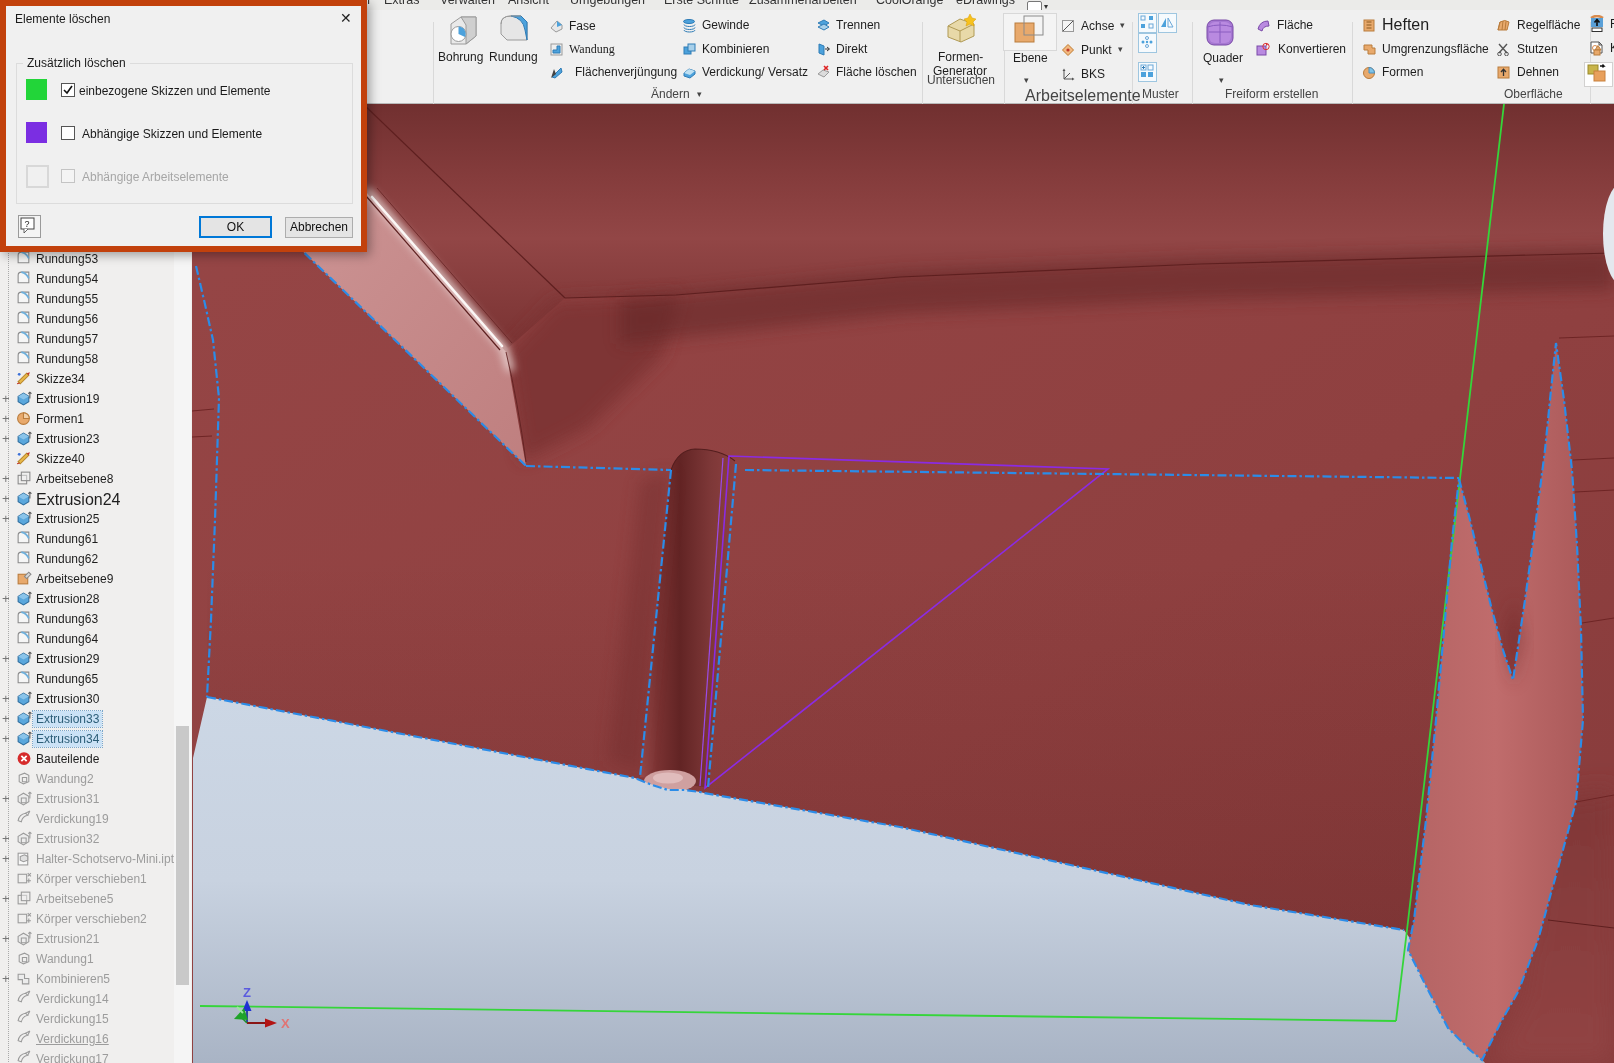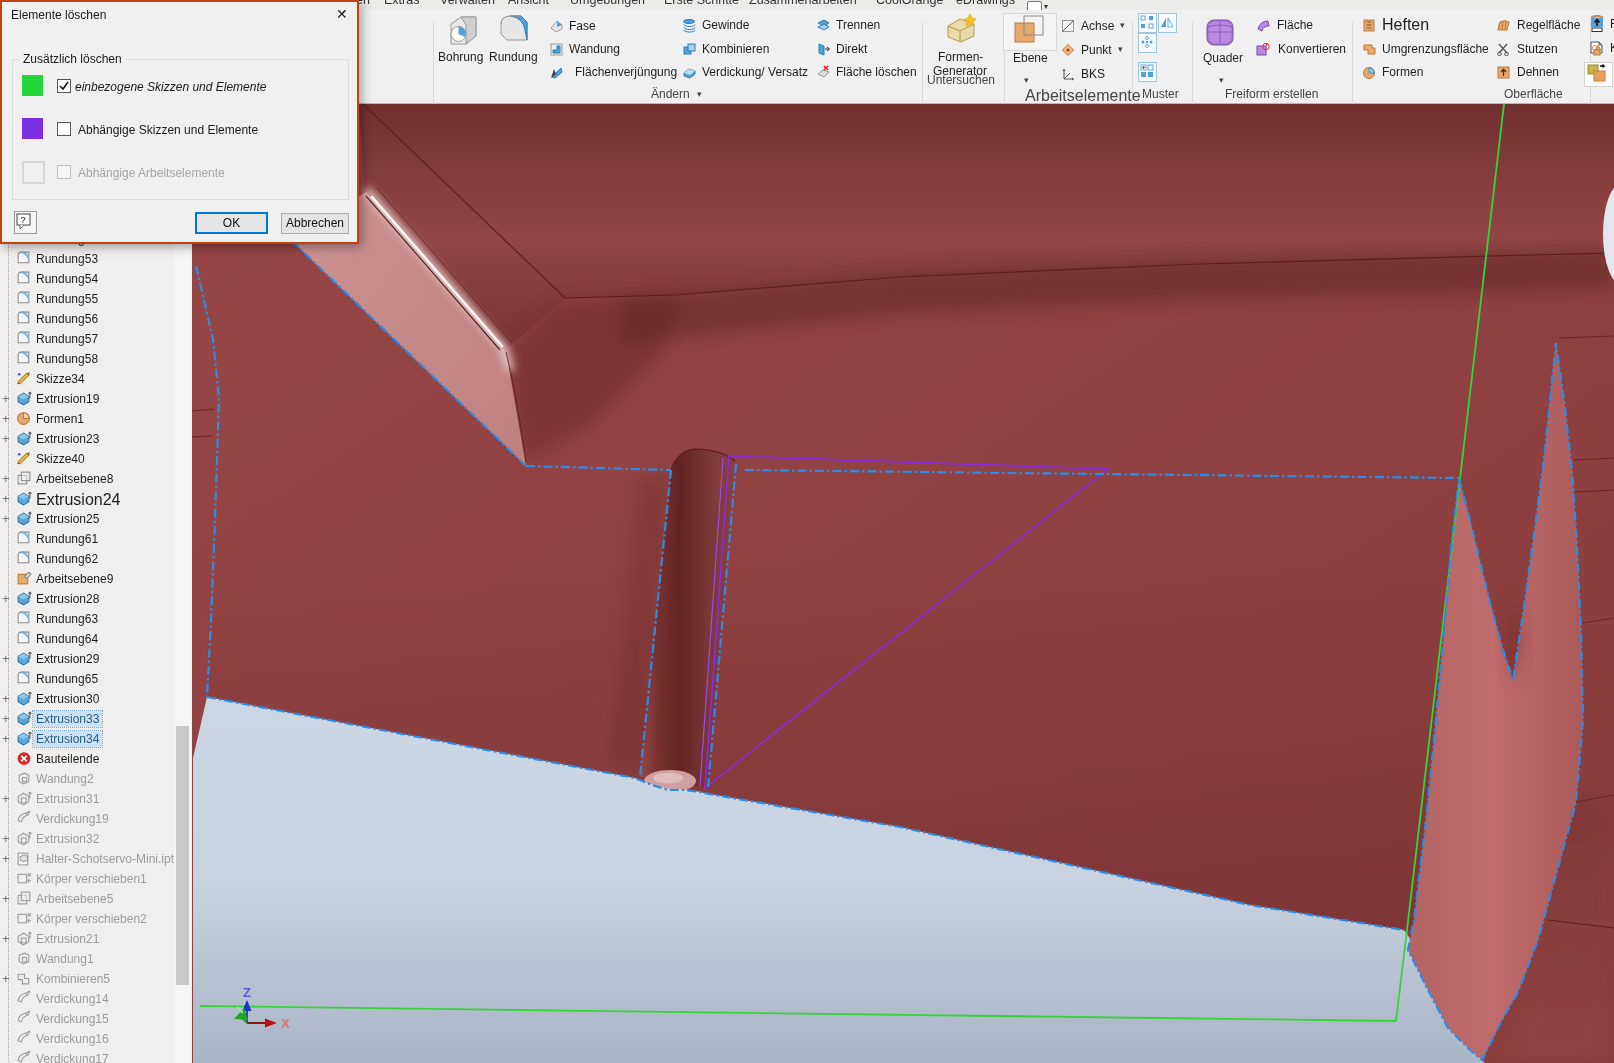--- a/index.html
+++ b/index.html
@@ -47,21 +47,21 @@
 <div class="lbl" style="left:489px;top:40px;font-size:12px;color:#1e1e1e;">Rundung</div>
 <svg class="abs" style="left:549px;top:9px;" width="15" height="15" viewBox="0 0 15 15">
         <path d="M2 9 L8 2 L13 6 L13 10 L7 13 Z" fill="#e8e8e8" stroke="#9a9a9a"></path>
         <path d="M8 2 L13 6 L8 8 Z" fill="#4da2dc"></path>
       </svg>
 <div class="lbl" style="left:569px;top:9px;font-size:12px;color:#1e1e1e;">Fase</div>
 <svg class="abs" style="left:549px;top:32px;" width="15" height="15" viewBox="0 0 15 15">
         <rect x="2" y="2" width="11" height="11" fill="#eee" stroke="#9a9a9a"></rect>
         <path d="M4 8 L4 11 L11 11 L11 4 L8 4 L8 8 Z" fill="#4da2dc" stroke="#2f7cb6"></path>
       </svg>
-<div class="lbl" style="left:569px;top:32px;font-size:12px;color:#1e1e1e;">Wandung</div>
+<div class="lbl" style="left:569px;top:32px;font-size:12px;color:#1e1e1e;font-family:Liberation Serif, serif;">Wandung</div>
 <svg class="abs" style="left:549px;top:55px;" width="15" height="15" viewBox="0 0 15 15">
         <path d="M3 12 L12 3 L13 7 L6 13 Z" fill="#4da2dc" stroke="#2f7cb6"></path>
         <path d="M2 13 L5 4 L7 9 Z" fill="#444"></path>
       </svg>
 <div class="lbl" style="left:569px;top:55px;font-size:12px;color:#1e1e1e;margin-left:6px;">Flächenverjüngung</div>
 <svg class="abs" style="left:682px;top:8px;" width="15" height="15" viewBox="0 0 15 15">
         <ellipse cx="7" cy="3.5" rx="5.5" ry="2" fill="#4da2dc" stroke="#2f7cb6"></ellipse>
         <path d="M2 6.5 a5.5 2 0 0 0 11 0 M2 9.5 a5.5 2 0 0 0 11 0 M2 12 a5.5 2 0 0 0 11 0" fill="none" stroke="#2f7cb6"></path>
       </svg>
 <div class="lbl" style="left:702px;top:8px;font-size:12px;color:#1e1e1e;">Gewinde</div>
@@ -455,21 +455,21 @@
 <div class="abs" style="left:36px;top:889px;font-size:12px;line-height:15px;color:#9c9c9c;white-space:nowrap;">Verdickung14</div>
 <svg class="abs" style="left:16px;top:887px;" width="16" height="16" viewBox="0 0 15 15">
         <path d="M2 10 Q3 4 9 3 L11 5 Q6 6 5 11 Z" fill="none" stroke="#9a9a9a"></path>
         <path d="M9 3 L13 1 M11 5 L13 1" stroke="#9a9a9a" fill="none"></path>
       </svg>
 <div class="abs" style="left:36px;top:909px;font-size:12px;line-height:15px;color:#9c9c9c;white-space:nowrap;">Verdickung15</div>
 <svg class="abs" style="left:16px;top:907px;" width="16" height="16" viewBox="0 0 15 15">
         <path d="M2 10 Q3 4 9 3 L11 5 Q6 6 5 11 Z" fill="none" stroke="#9a9a9a"></path>
         <path d="M9 3 L13 1 M11 5 L13 1" stroke="#9a9a9a" fill="none"></path>
       </svg>
-<div class="abs" style="left:36px;top:929px;font-size:12px;line-height:15px;color:#9c9c9c;white-space:nowrap;">Verdickung16</div>
+<div class="abs" style="left:36px;top:929px;font-size:12px;line-height:15px;color:#9c9c9c;white-space:nowrap;text-decoration:underline;">Verdickung16</div>
 <svg class="abs" style="left:16px;top:927px;" width="16" height="16" viewBox="0 0 15 15">
         <path d="M2 10 Q3 4 9 3 L11 5 Q6 6 5 11 Z" fill="none" stroke="#9a9a9a"></path>
         <path d="M9 3 L13 1 M11 5 L13 1" stroke="#9a9a9a" fill="none"></path>
       </svg>
 <div class="abs" style="left:36px;top:949px;font-size:12px;line-height:15px;color:#9c9c9c;white-space:nowrap;">Verdickung17</div>
 <svg class="abs" style="left:16px;top:947px;" width="16" height="16" viewBox="0 0 15 15">
         <path d="M2 10 Q3 4 9 3 L11 5 Q6 6 5 11 Z" fill="none" stroke="#9a9a9a"></path>
         <path d="M9 3 L13 1 M11 5 L13 1" stroke="#9a9a9a" fill="none"></path>
       </svg>
 <div class="abs" style="left:174px;top:137px;width:17px;height:823px;background:#f5f5f5;"></div>
@@ -584,31 +584,31 @@
 <text x="-4" y="-26" font-size="13" fill="#5b5bdf" font-weight="bold">Z</text>
 <path d="M0 0 L20 0" stroke="#8a1515" stroke-width="2"></path>
 <path d="M30 0 L18 -4.5 L18 4.5 Z" fill="#b31414"></path>
 <text x="34" y="5" font-size="13" fill="#e07474" font-weight="bold">X</text>
 <path d="M0 0 L-8 -8" stroke="#1e8e28" stroke-width="1.5"></path>
 <path d="M-13 -4 L-3 -15 L1 -3 Z" fill="#1fa32a"></path>
 <path d="M-10 -16 L-4 -10" stroke="#9be89e" stroke-width="2"></path>
 </g>
 </svg>
 <div class="abs" style="left:0;top:0;width:355px;height:240px;background:#f0f0f0;
- border:2px solid #c2410c;box-shadow:3px 3px 10px rgba(0,0,0,0.35);">
+ border:6px solid #c2410c;box-shadow:3px 3px 10px rgba(0,0,0,0.35);">
 <div class="abs" style="left:9px;top:6px;font-size:12px;color:#1a1a1a;">Elemente löschen</div>
 <div class="abs" style="left:334px;top:4px;font-size:14px;color:#222;">✕</div>
 <div class="abs" style="left:10px;top:57px;width:335px;height:139px;border:1px solid #dcdcdc;"></div>
 <div class="abs" style="left:17px;top:50px;padding:0 4px;background:#f0f0f0;font-size:12px;color:#1a1a1a;">Zusätzlich löschen</div>
 <div class="abs" style="left:20px;top:73px;width:21px;height:21px;background:#22d539;"></div>
 <div class="abs" style="left:55px;top:77px;width:12px;height:12px;background:#fff;border:1px solid #555;"></div>
 <svg class="abs" style="left:56px;top:78px;" width="12" height="12">
         <path d="M2 6 L5 9 L10 2" stroke="#111" stroke-width="1.6" fill="none"></path>
       </svg>
-<div class="abs" style="left:73px;top:78px;font-size:12px;color:#1a1a1a;font-style:italic;">einbezogene Skizzen und Elemente</div>
+<div class="abs" style="left:73px;top:78px;font-size:12px;color:#1a1a1a;">einbezogene Skizzen und Elemente</div>
 <div class="abs" style="left:20px;top:116px;width:21px;height:21px;background:#7b2ee2;"></div>
 <div class="abs" style="left:55px;top:120px;width:12px;height:12px;background:#fff;border:1px solid #555;"></div>
 <div class="abs" style="left:76px;top:121px;font-size:12px;color:#1a1a1a;">Abhängige Skizzen und Elemente</div>
 <div class="abs" style="left:20px;top:159px;width:19px;height:19px;background:#f0f0f0;border:2px solid #d8d8d8;"></div>
 <div class="abs" style="left:55px;top:163px;width:12px;height:12px;background:#f4f4f4;border:1px solid #c4c4c4;"></div>
 <div class="abs" style="left:76px;top:164px;font-size:12px;color:#a6a6a6;">Abhängige Arbeitselemente</div>
 <div class="abs" style="left:12px;top:209px;width:21px;height:21px;border:1px solid #9a9a9a;background:#f4f4f4;"></div>
 <svg class="abs" style="left:14px;top:211px;" width="18" height="18">
         <rect x="1" y="1" width="13" height="11" fill="#fff" stroke="#444"></rect>
         <text x="4.5" y="10" font-size="9" fill="#222" font-family="Liberation Sans">?</text>

